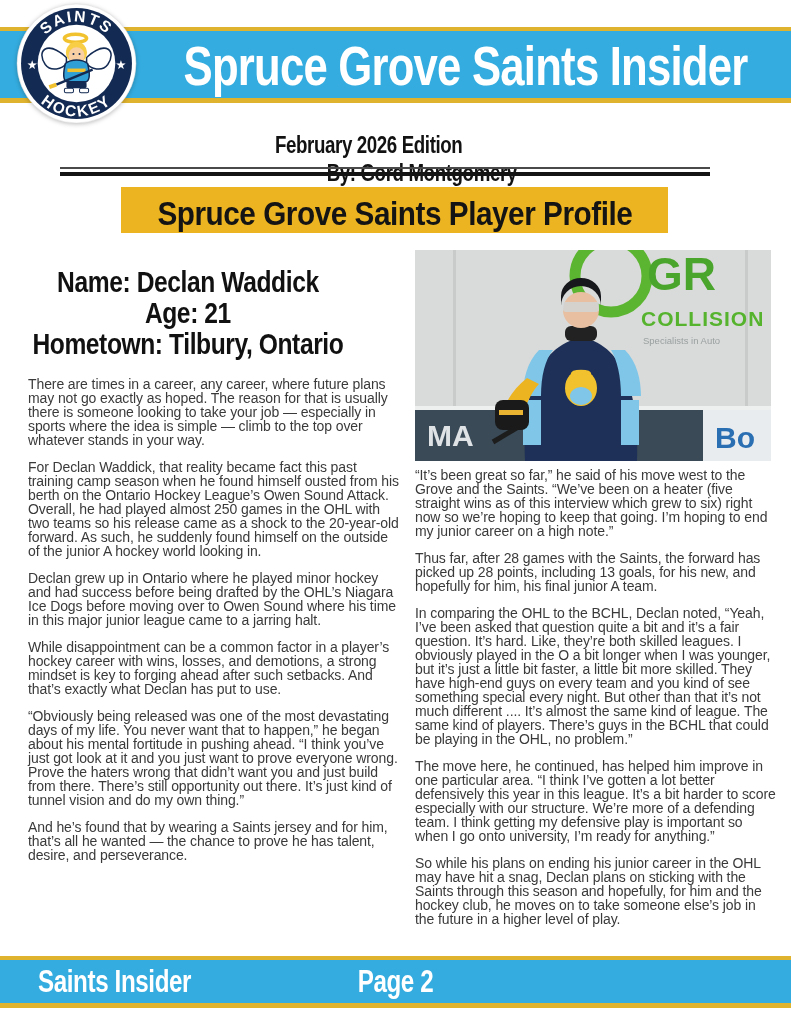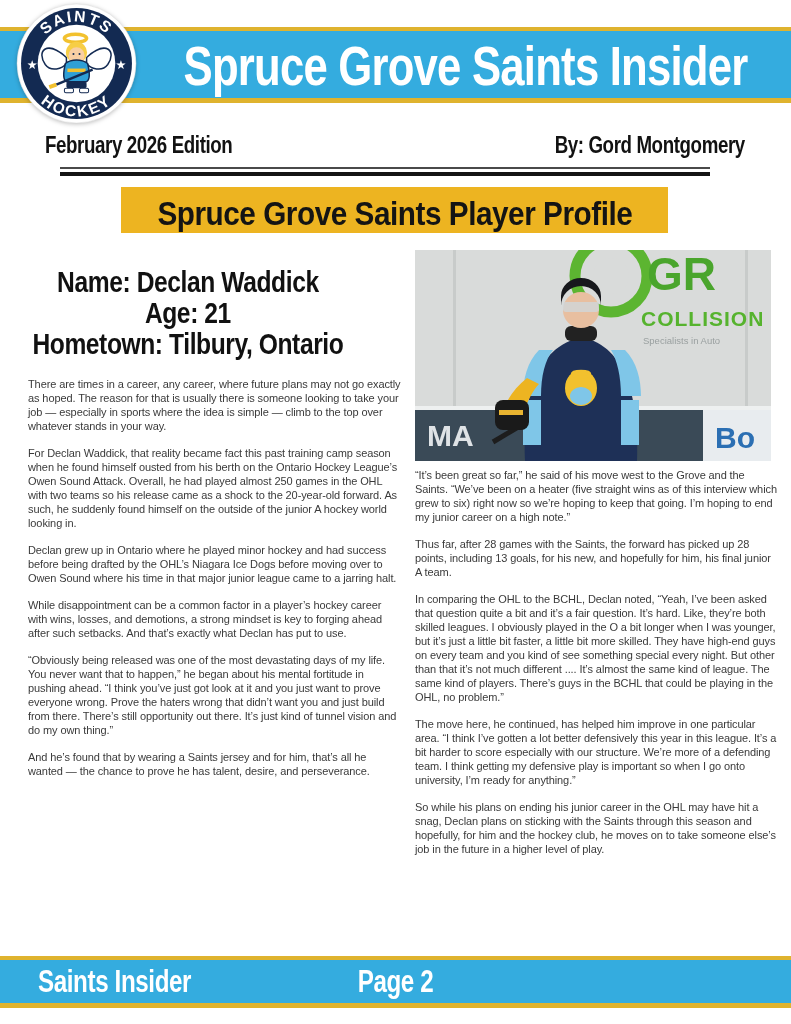--- a/index.html
+++ b/index.html
@@ -11,21 +11,21 @@
         border-top:4px solid #DFB32E;border-bottom:5px solid #DFB32E;}
   .band-title-wrap{position:absolute;top:31px;left:150px;width:631px;height:67px;
         display:flex;align-items:flex-end;justify-content:center;}
   .band-title{color:#ffffff;font-weight:bold;font-size:56px;letter-spacing:-1px;
         transform:scaleX(0.78);transform-origin:center;white-space:nowrap;}
   .logo{position:absolute;top:3px;left:16px;width:121px;height:121px;
         filter:drop-shadow(0 1px 2px rgba(0,0,0,.25));}
 
   
   .byline{position:absolute;top:131px;left:45px;width:700px;height:30px;
-        display:flex;justify-content:space-between;align-items:flex-start;}
+        display:flex;justify-content:space-between;align-items:center;flex-direction:column;}
   .cond-sm{font-weight:bold;font-size:24px;color:#121212;letter-spacing:-0.5px;white-space:nowrap;}
   .byline .left{transform:scaleX(0.78);transform-origin:left center;}
   .byline .right{transform:scaleX(0.78);transform-origin:right center;}
   .divider{position:absolute;top:167px;left:60px;width:650px;}
   .divider .thin{height:2px;background:#4a4a4a;}
   .divider .thick{height:4px;background:#141414;margin-top:3px;}
 
   
   .headline-box{position:absolute;top:187px;left:121px;width:547px;height:46px;
         background:#EDB421;display:flex;align-items:flex-end;justify-content:center;}
@@ -37,21 +37,21 @@
   .profile-line{font-weight:bold;font-size:30px;line-height:31px;letter-spacing:-0.5px;
         transform:scaleX(0.82);transform-origin:left center;white-space:nowrap;}
 
   
   .photo{position:absolute;top:250px;left:415px;width:356px;height:211px;overflow:hidden;}
 
   
   .col{position:absolute;color:#3a3a3a;}
   .col-left{top:377px;left:28px;width:374px;}
   .col-right{top:468px;left:415px;width:362px;}
-  .col p{margin:0 0 13px 0;font-size:11px;line-height:14px;letter-spacing:-0.1px;}
+  .col p{margin:0 0 13px 0;font-size:14px;line-height:14px;letter-spacing:-0.1px;}
 
   
   .footer{position:absolute;top:956px;left:0;width:791px;height:43px;background:#34ACDF;
         border-top:4px solid #DFB32E;border-bottom:5px solid #DFB32E;}
   .footer-left{position:absolute;left:38px;top:0;height:43px;display:flex;align-items:center;
         color:#fff;font-weight:bold;font-size:31px;letter-spacing:-0.5px;white-space:nowrap;
         transform:scaleX(0.78);transform-origin:left center;}
   .footer-page{position:absolute;left:0;width:100%;top:0;height:43px;display:flex;
         align-items:center;justify-content:center;color:#fff;font-weight:bold;font-size:31px;
         letter-spacing:-0.5px;white-space:nowrap;transform:scaleX(0.78);transform-origin:center;}
@@ -155,21 +155,21 @@
         <ellipse cx="166" cy="138" rx="16" ry="18" fill="#F2C12E"></ellipse>
         <ellipse cx="166" cy="146" rx="11" ry="9" fill="#7fc6e8"></ellipse>
         <ellipse cx="166" cy="124" rx="9" ry="3" fill="none" stroke="#F2C12E" stroke-width="2.5"></ellipse>
       </g>
     </svg>
   </div>
 
   <div class="col col-left">
       <p>There are times in a career, any career, where future plans may not go exactly as hoped. The reason for that is usually there is someone looking to take your job — especially in sports where the idea is simple — climb to the top over whatever stands in your way.</p>
       <p>For Declan Waddick, that reality became fact this past training camp season when he found himself ousted from his berth on the Ontario Hockey League’s Owen Sound Attack. Overall, he had played almost 250 games in the OHL with two teams so his release came as a shock to the 20-year-old forward. As such, he suddenly found himself on the outside of the junior A hockey world looking in.</p>
-      <p>Declan grew up in Ontario where he played minor hockey and had success before being drafted by the OHL’s Niagara Ice Dogs before moving over to Owen Sound where his time in that major junior league came to a jarring halt.</p>
+      <p>Declan grew up in Ontario where he played minor hockey and had success before being drafted by the OHL’s Niagara Ice Dogs before moving over to Owen Sound where his time in this major junior league came to a jarring halt.</p>
       <p>While disappointment can be a common factor in a player’s hockey career with wins, losses, and demotions, a strong mindset is key to forging ahead after such setbacks. And that’s exactly what Declan has put to use.</p>
       <p>“Obviously being released was one of the most devastating days of my life. You never want that to happen,” he began about his mental fortitude in pushing ahead. “I think you’ve just got look at it and you just want to prove everyone wrong. Prove the haters wrong that didn’t want you and just build from there. There’s still opportunity out there. It’s just kind of tunnel vision and do my own thing.”</p>
       <p>And he’s found that by wearing a Saints jersey and for him, that’s all he wanted — the chance to prove he has talent, desire, and perseverance.</p>
     </div>
   <div class="col col-right">
       <p>“It’s been great so far,” he said of his move west to the Grove and the Saints. “We’ve been on a heater (five straight wins as of this interview which grew to six) right now so we’re hoping to keep that going. I’m hoping to end my junior career on a high note.”</p>
       <p>Thus far, after 28 games with the Saints, the forward has picked up 28 points, including 13 goals, for his new, and hopefully for him, his final junior A team.</p>
       <p>In comparing the OHL to the BCHL, Declan noted, “Yeah, I’ve been asked that question quite a bit and it’s a fair question. It’s hard. Like, they’re both skilled leagues. I obviously played in the O a bit longer when I was younger, but it’s just a little bit faster, a little bit more skilled. They have high-end guys on every team and you kind of see something special every night. But other than that it’s not much different .... It’s almost the same kind of league. The same kind of players. There’s guys in the BCHL that could be playing in the OHL, no problem.”</p>
       <p>The move here, he continued, has helped him improve in one particular area. “I think I’ve gotten a lot better defensively this year in this league. It’s a bit harder to score especially with our structure. We’re more of a defending team. I think getting my defensive play is important so when I go onto university, I’m ready for anything.”</p>
       <p>So while his plans on ending his junior career in the OHL may have hit a snag, Declan plans on sticking with the Saints through this season and hopefully, for him and the hockey club, he moves on to take someone else’s job in the future in a higher level of play.</p>

